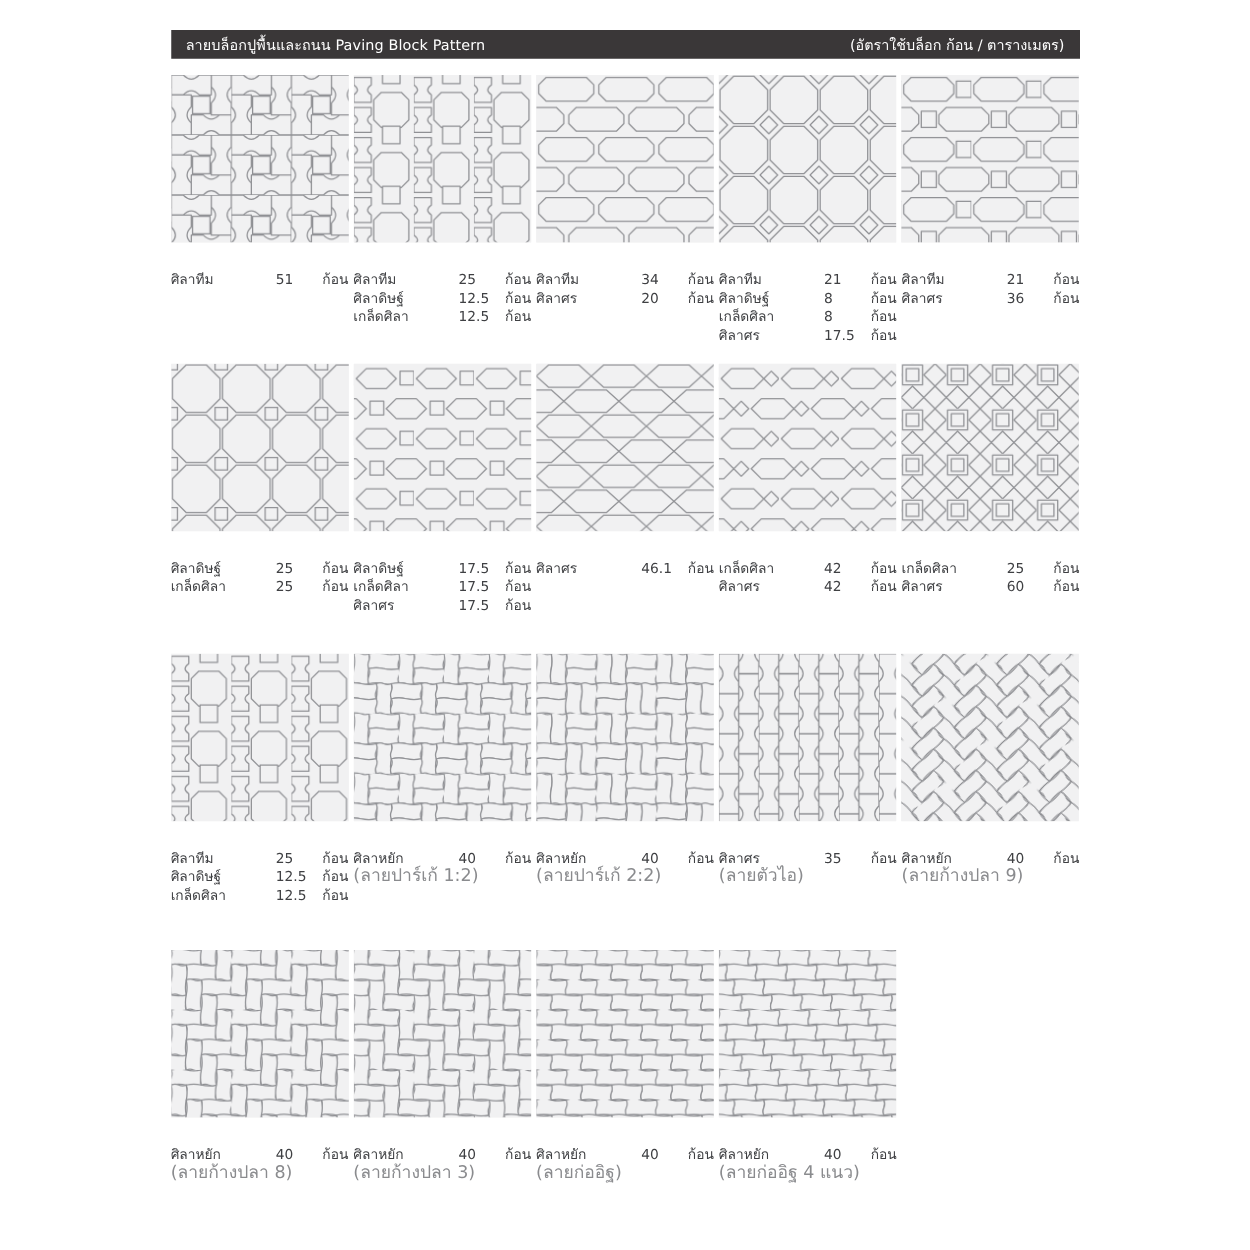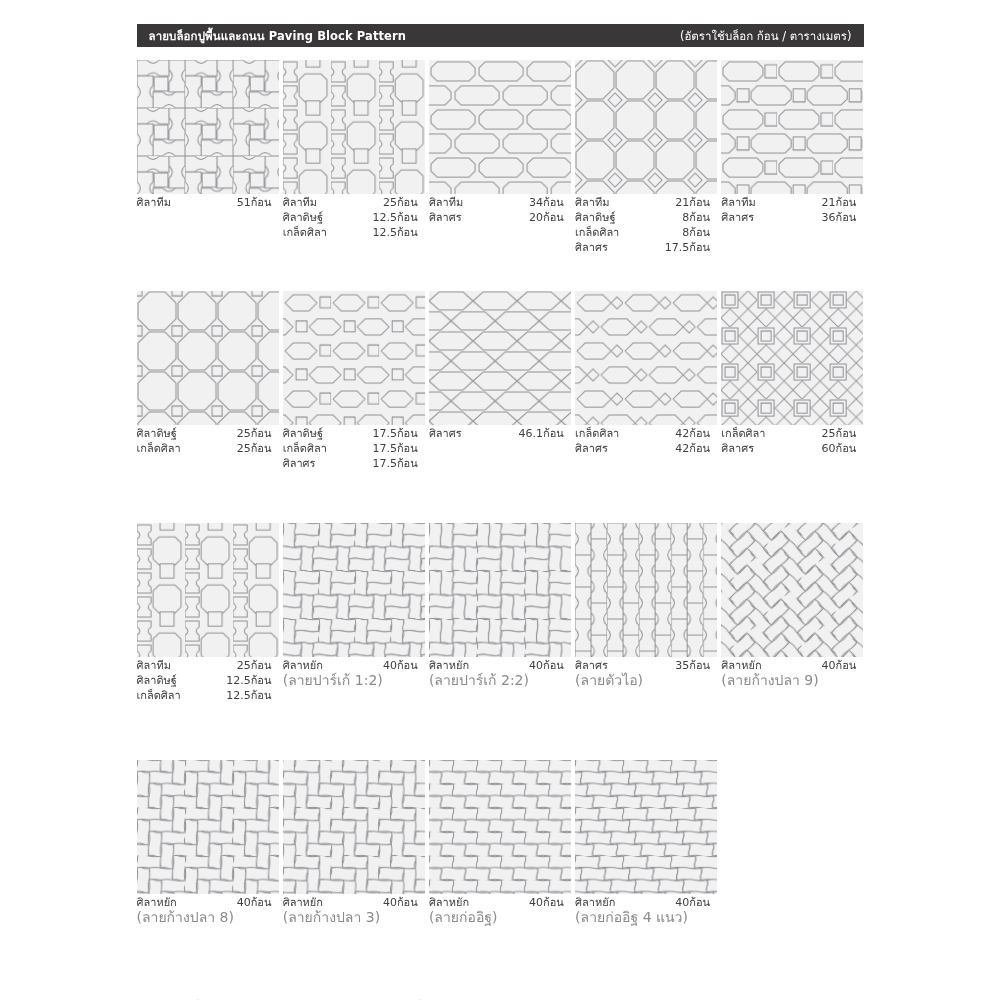--- a/index.html
+++ b/index.html
@@ -1,35 +1,35 @@
 <!DOCTYPE html>
 <html><head>
 <meta charset="utf-8">
 <style>
   html,body{margin:0;padding:0;}
   body{width:1000px;height:1000px;background:#ffffff;font-family:"DejaVu Sans","Liberation Sans",sans-serif;position:relative;overflow:hidden;}
   .page{width:1000px;height:1000px;position:relative;}
   .bar{width:727px;height:23px;margin:24px auto 0;background:#3a3738;color:#fff;
        display:flex;justify-content:space-between;align-items:center;
        padding:0 12px;box-sizing:border-box;font-size:11.5px;}
-  .bar .lt{font-weight:700;letter-spacing:.1px;}
+  .bar .lt{font-weight:400;letter-spacing:.1px;}
   .bar .rt{font-weight:400;}
   .content{width:727px;margin:0 auto;}
   .row{display:grid;grid-template-columns:repeat(5,1fr);column-gap:4px;}
   .r0{margin-top:13px;height:231px;}
   .r1{height:232px;}
   .r2{height:237px;}
   .r3{height:auto;}
   .cell{display:flex;flex-direction:column;}
   .swatch{width:100%;height:134px;display:block;background:#f1f1f2;}
-  .lab{margin-top:1px;}
+  .lab{margin-top:22px;}
   .itm{display:flex;align-items:baseline;font-size:11px;line-height:15px;color:#3f4043;font-weight:500;}
   .nm{flex:1;white-space:nowrap;overflow:hidden;}
-  .qty{text-align:right;min-width:30px;}
-  .unit{width:28px;text-align:left;}
+  .qty{text-align:left;min-width:30px;}
+  .unit{width:28px;text-align:right;}
   .note{font-size:14px;line-height:14px;color:#8a8b8e;font-weight:400;}
   .footnote{position:absolute;left:139px;top:975px;font-size:10px;color:#4b4b4d;}
 </style>
 </head>
 <body>
 
 <div class="page">
   <div class="bar">
     <span class="lt">ลายบล็อกปูพื้นและถนน Paving Block Pattern</span>
     <span class="rt">(อัตราใช้บล็อก ก้อน / ตารางเมตร)</span>

